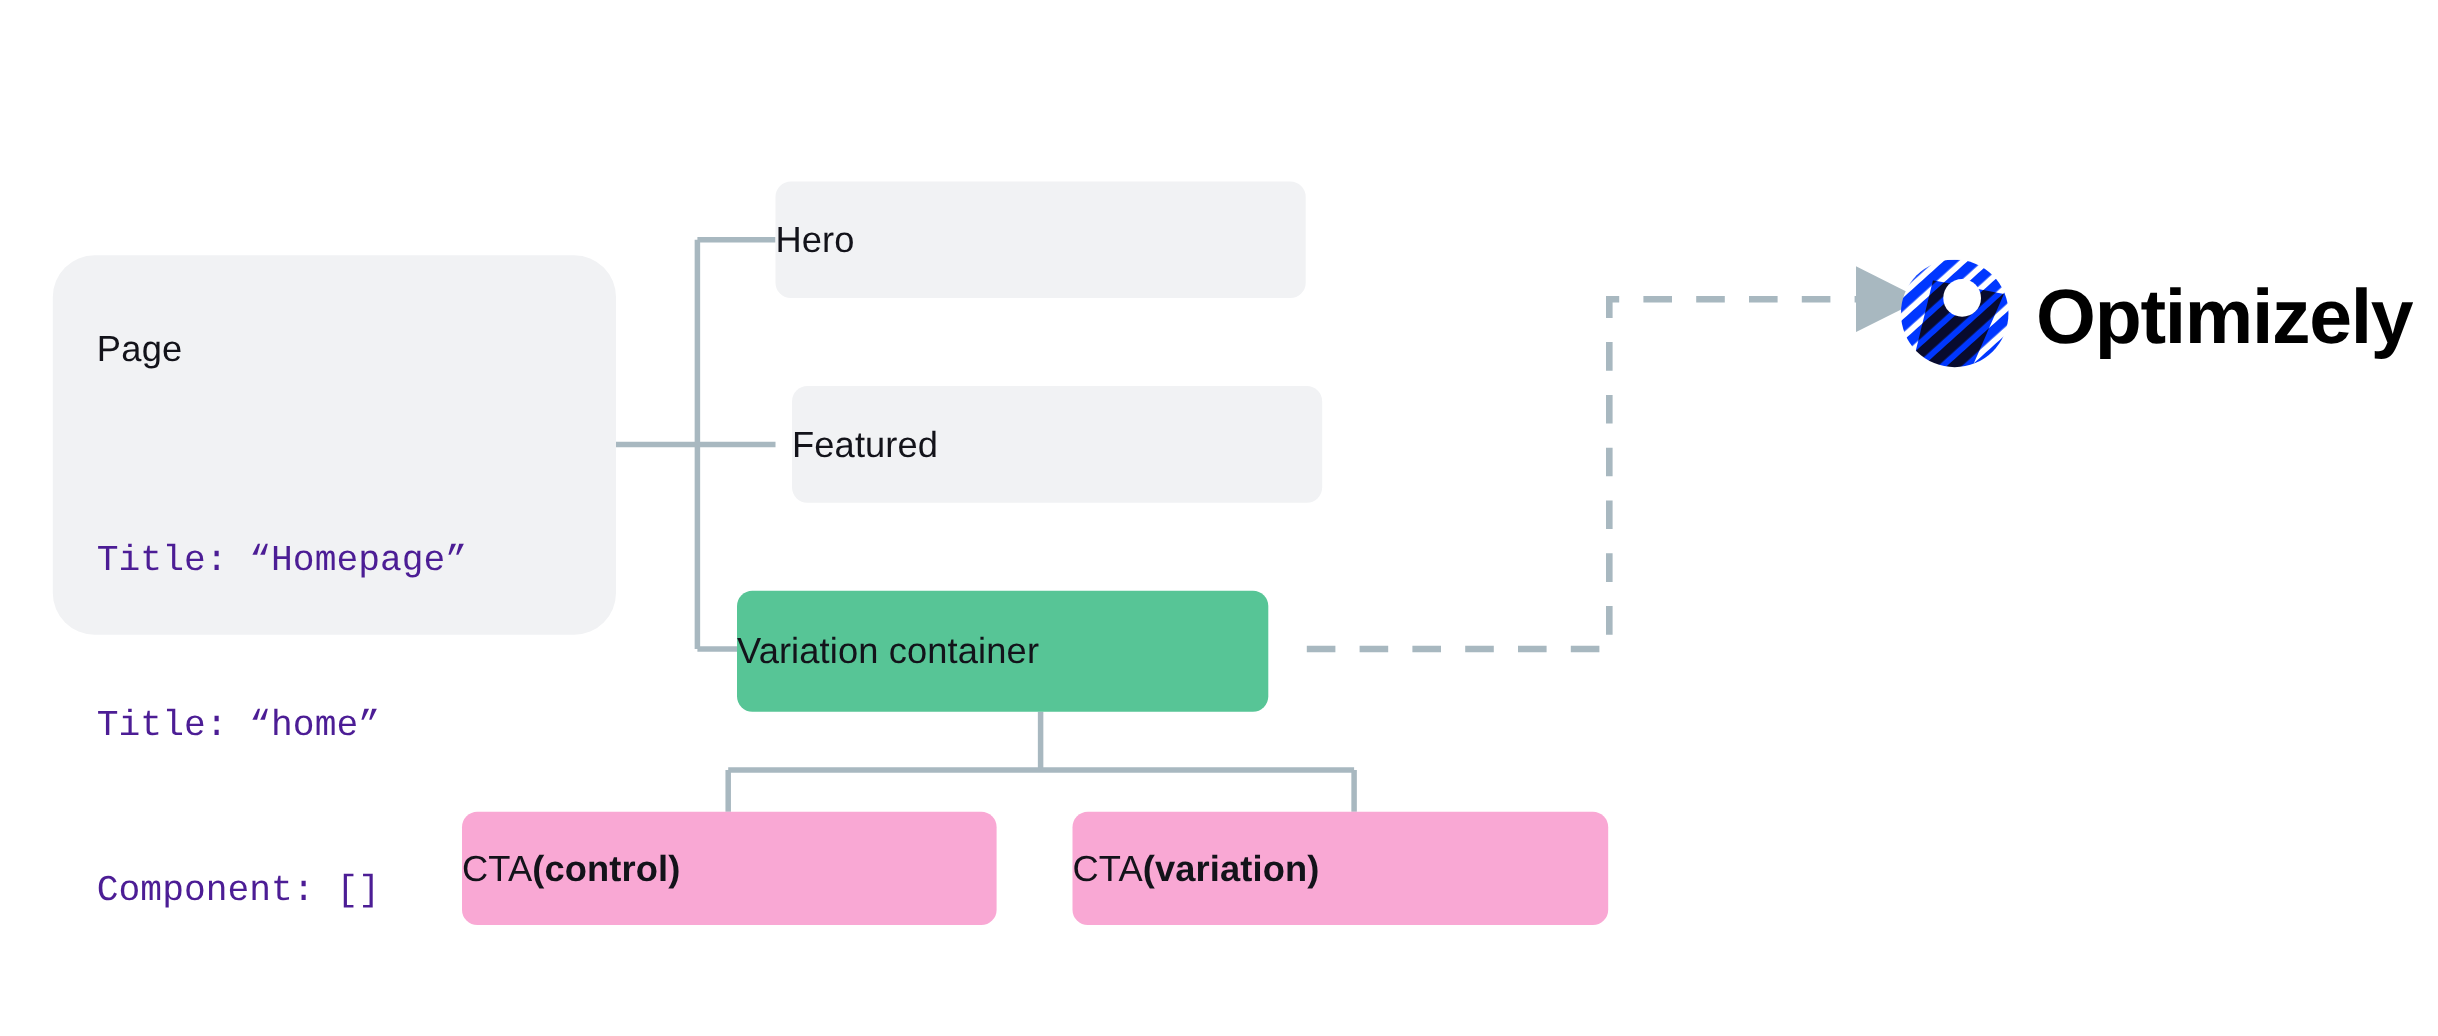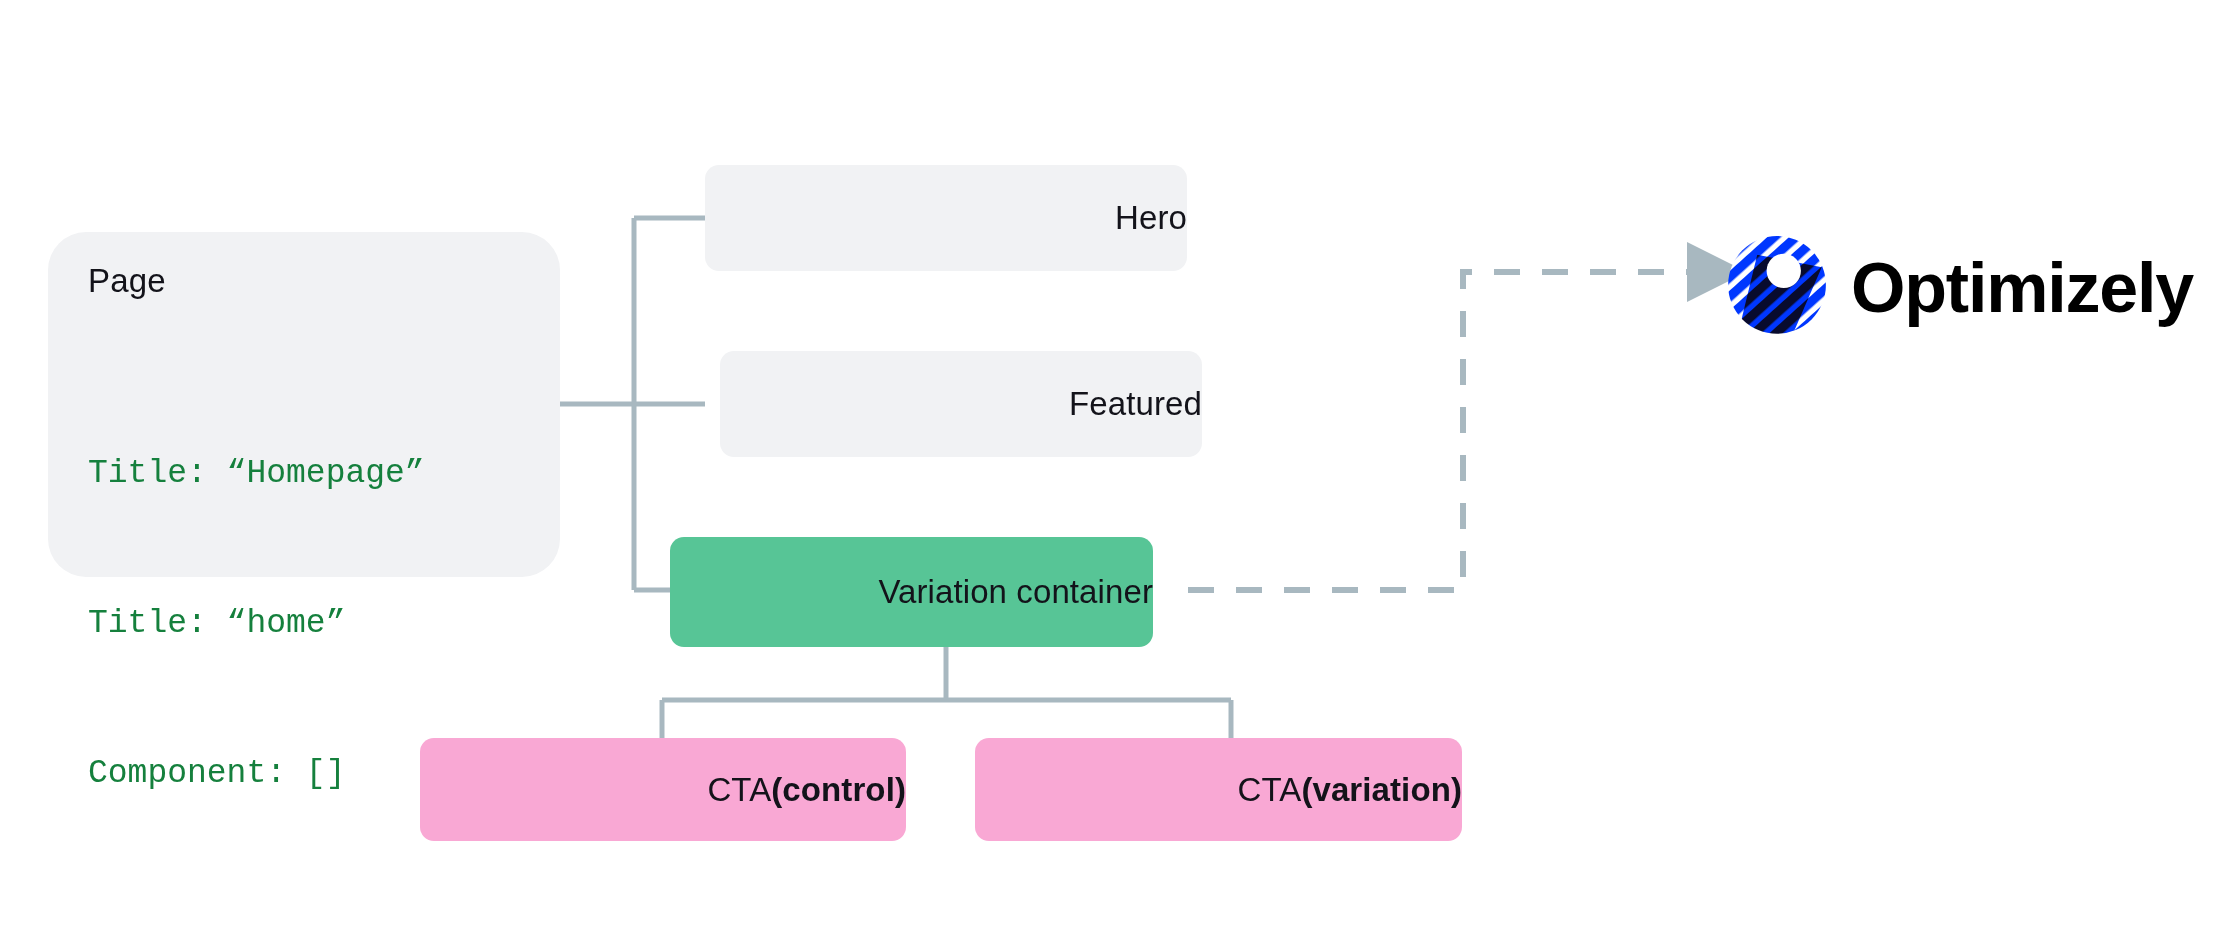--- a/index.html
+++ b/index.html
@@ -10,51 +10,51 @@
   }
 
   #canvas{position:absolute;inset:0;width:2216px;height:942px;}
 
   
   #wires{position:absolute;left:0;top:0;width:2216px;height:942px;z-index:1;}
 
   
   .node{
     position:absolute;z-index:2;
-    display:flex;align-items:center;justify-content:flex-end;
+    display:flex;align-items:center;justify-content:flex-start;
     box-sizing:border-box;
     border-radius:14px;
     font-size:33px;
     color:#13131a;
     letter-spacing:.1px;
     white-space:nowrap;
   }
   .node.grey{background:#f1f2f4;}
   .node.green{background:#57c596;}
   .node.yellow{background:#f9a8d4;}
 
   .node .lead{font-weight:400;}
   .node .strong{font-weight:700;}
 
   
   #page-card{
     position:absolute;z-index:2;
     left:48px;top:232px;width:512px;height:345px;
     background:#f1f2f4;border-radius:38px;
     box-sizing:border-box;
-    padding:32px 0 0 40px;
+    padding:68px 0 0 40px;
   }
   #page-card .card-title{
     font-family:"Liberation Sans",sans-serif;
     font-size:33px;font-weight:400;color:#13131a;
     line-height:1;margin:0 0 52px 0;letter-spacing:.2px;
   }
   #page-card .code{
     font-family:"Liberation Mono",monospace;
-    font-size:33px;font-weight:400;color:#15803d;
+    font-size:33px;font-weight:400;color:#4c1d95;
     line-height:50px;white-space:pre;letter-spacing:0;
   }
   #page-card .code div{height:50px;}
 
   
   #optimizely{
     position:absolute;z-index:2;
     left:1725px;top:236px;
     height:104px;
     display:flex;align-items:center;gap:22px;

